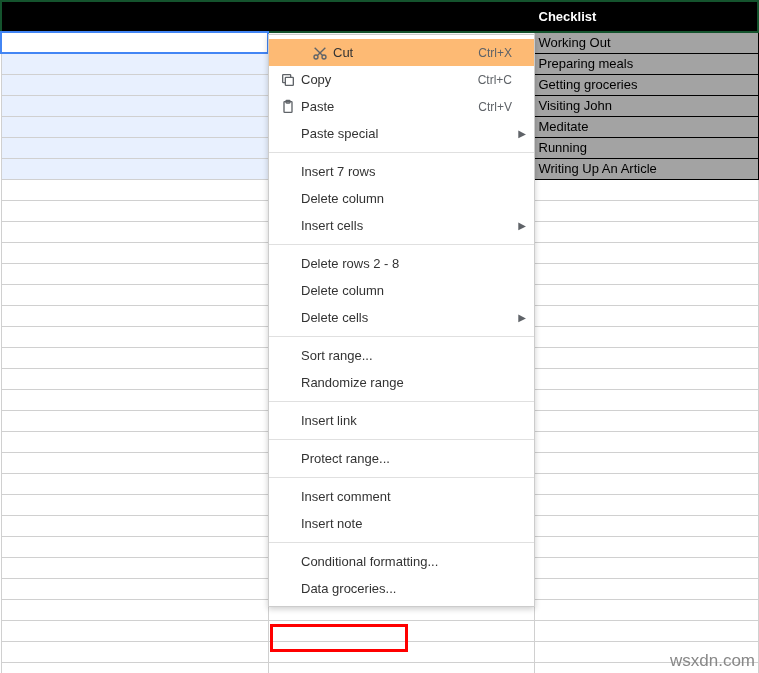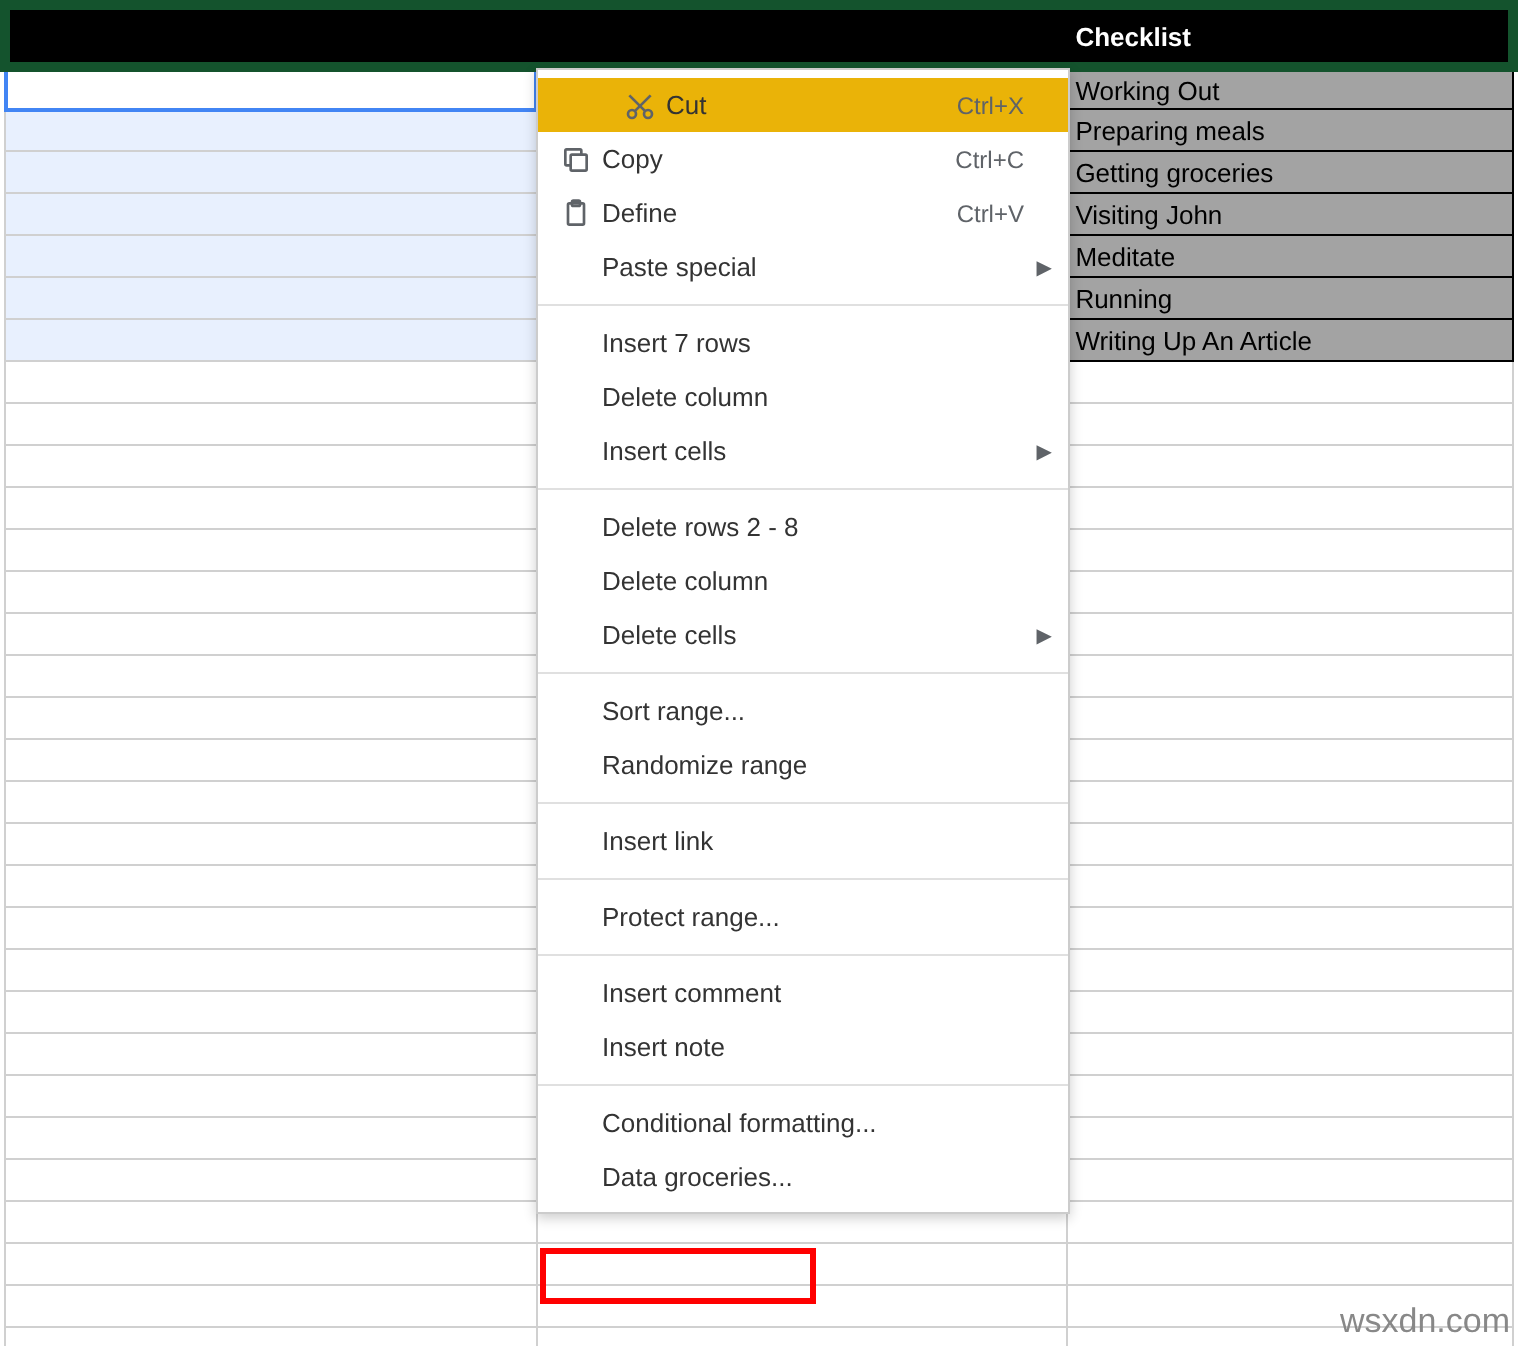--- a/index.html
+++ b/index.html
@@ -23,21 +23,21 @@
     }
     .grid {
       border-collapse: collapse;
       width: 100%;
     }
     .header-row {
       background: #000;
       color: #fff;
       height: 31px;
       font-weight: bold;
-      border: 5px solid #14532d;
+      border: 2px solid #14532d;
       margin-top: 28px;
     }
     .header-cell {
       border: 1px solid #000;
       background: #000;
       color: #fff;
       text-align: left;
       padding: 0 4px;
       height: 17px;
       font-size: 13px;
@@ -88,21 +88,21 @@
     .menu-item {
       display: flex;
       align-items: center;
       height: 27px;
       padding: 0 22px 0 6px;
       cursor: default;
       color: #333;
       position: relative;
     }
     .menu-item.highlighted {
-      background: #eab308;
+      background: #fdba74;
       padding-left: 38px;
     }
     .menu-icon {
       width: 26px;
       display: inline-flex;
       align-items: center;
       justify-content: center;
       color: #5f6368;
     }
     .menu-label {
@@ -334,21 +334,21 @@
       <span class="menu-label">Copy</span>
       <span class="menu-shortcut">Ctrl+C</span>
     </div>
     <div class="menu-item">
       <span class="menu-icon">
         <svg viewBox="0 0 24 24" fill="none" stroke="#5f6368" stroke-width="2">
             <rect x="6" y="4" width="12" height="16" rx="1"></rect>
             <rect x="9" y="2" width="6" height="4" rx="1"></rect>
           </svg>
       </span>
-      <span class="menu-label">Define</span>
+      <span class="menu-label">Paste</span>
       <span class="menu-shortcut">Ctrl+V</span>
     </div>
     <div class="menu-item">
       <span class="menu-icon"></span>
       <span class="menu-label">Paste special</span>
       <span class="menu-arrow">▶</span>
     </div>
     <div class="menu-divider"></div>
     <div class="menu-item">
       <span class="menu-icon"></span>

